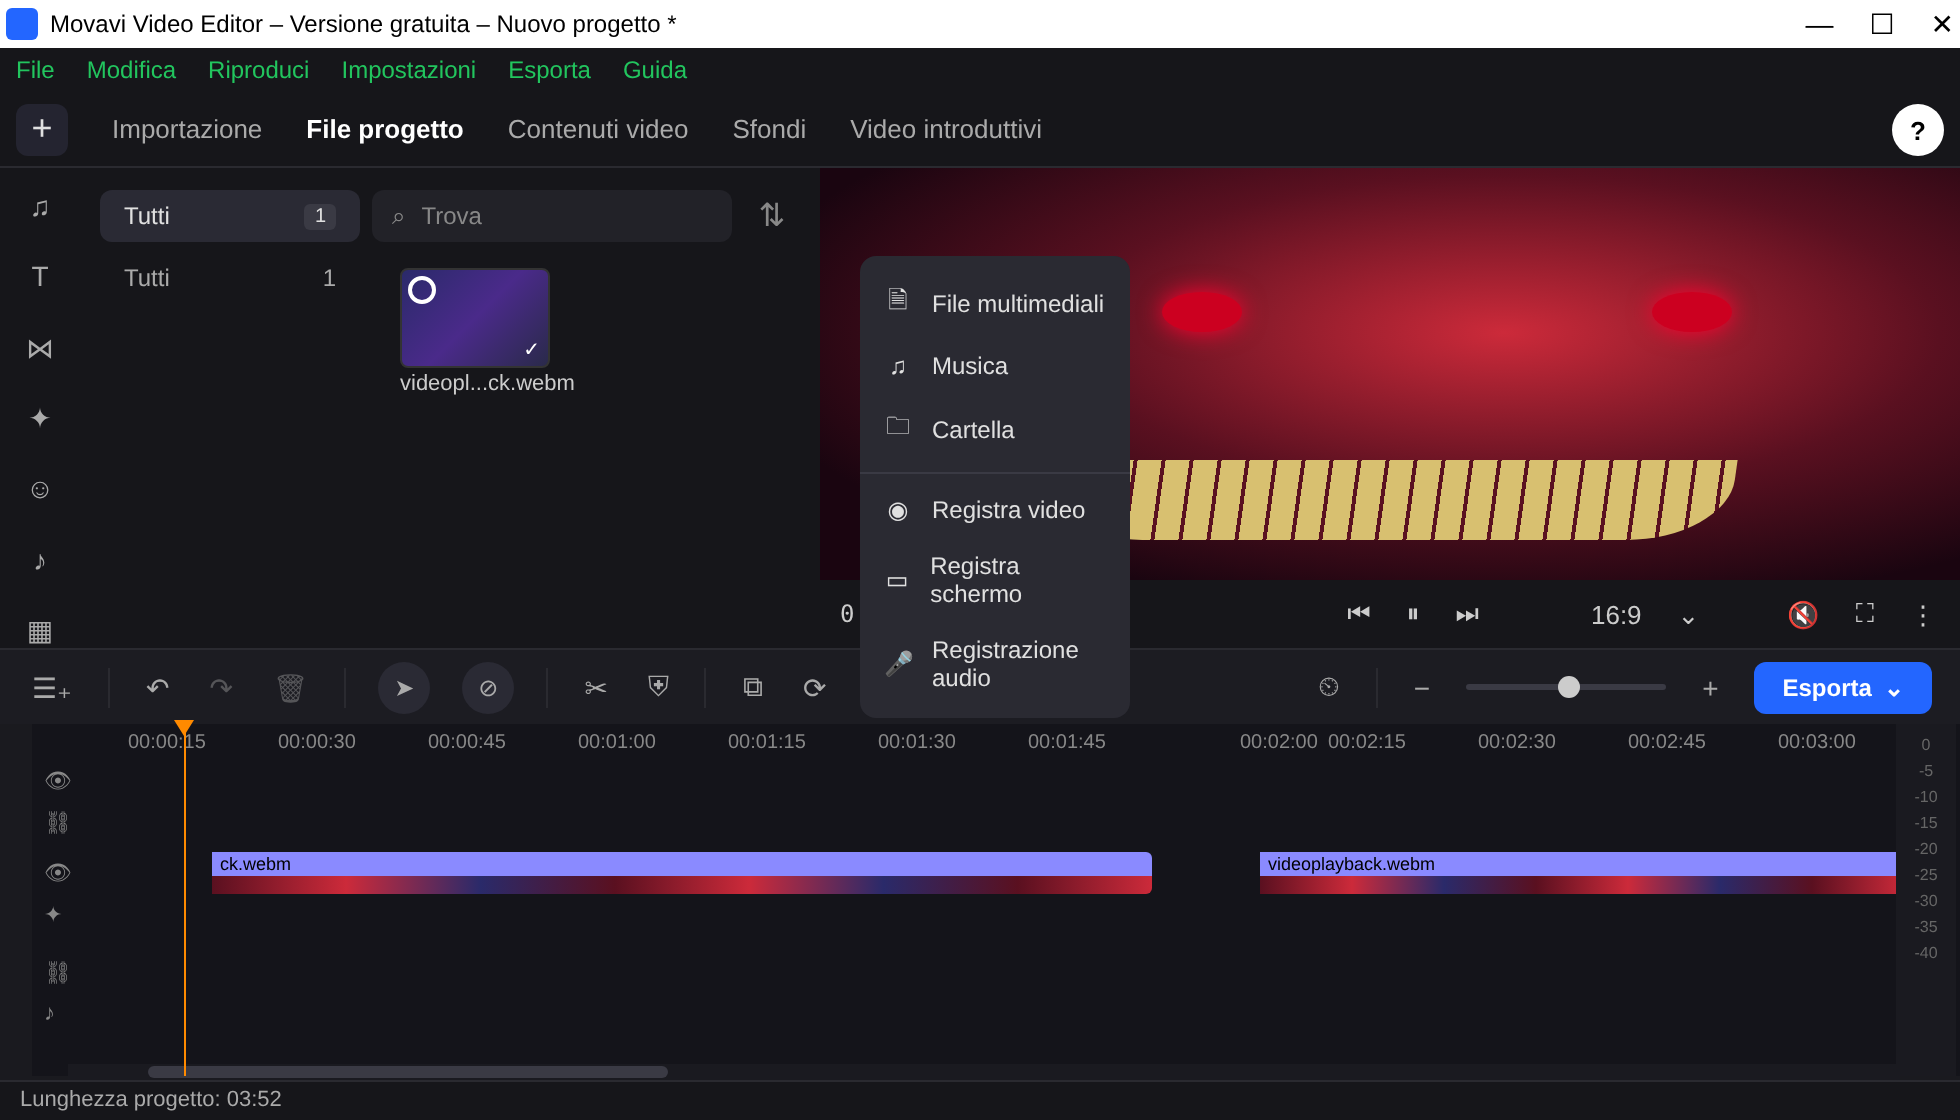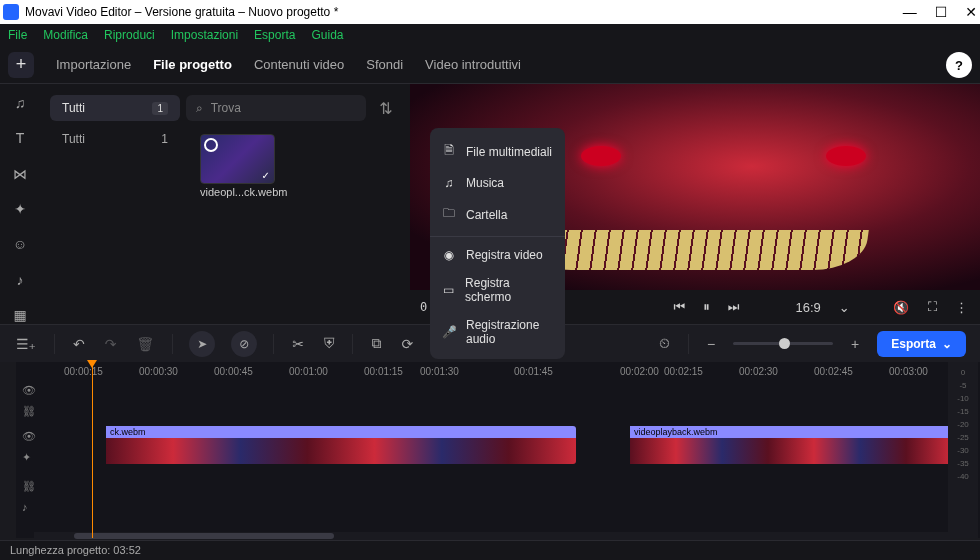--- a/index.html
+++ b/index.html
@@ -61,21 +61,21 @@
 .zoom-slider { width: 100px; height: 3px; background: #3a3a44; border-radius: 2px; position: relative; }
 .zoom-slider::after { content: ""; position: absolute; left: 46px; top: -4px; width: 11px; height: 11px; background: #ccc; border-radius: 50%; }
 .export-btn { background: #2366ff; color: #fff; border-radius: 6px; padding: 6px 14px; font-size: 12px; font-weight: 600; cursor: pointer; display: flex; align-items: center; gap: 6px; }
 
 .timeline { position: relative; background: #14141a; margin-left: 16px; }
 .ruler { height: 22px; display: flex; position: relative; padding-left: 44px; font-size: 10px; color: #888; font-family: monospace; }
 .ruler span { position: absolute; top: 4px; }
 .track-area { position: relative; padding-left: 34px; }
 .track-icons { position: absolute; left: 6px; top: 0; font-size: 11px; color: #888; display: flex; flex-direction: column; gap: 8px; }
 .track-row { height: 18px; margin-bottom: 3px; position: relative; }
-.clip { position: absolute; top: 0; height: 38px; border-radius: 3px; overflow: hidden; cursor: pointer; padding-left: 48px; }
+.clip { position: absolute; top: 0; height: 21px; border-radius: 3px; overflow: hidden; cursor: pointer; padding-left: 48px; }
 .clip-header { height: 12px; background: #8a8aff; font-size: 9px; color: #000; padding: 0 4px; line-height: 12px; }
 .clip-body { height: 26px; background: linear-gradient(90deg, #5a1020, #cc2a3a, #2a2a6a, #5a1020, #cc2a3a, #2a2a6a, #5a1020, #cc2a3a); }
 .clip1 { left: 8px; width: 518px; }
 .clip2 { left: 532px; width: 370px; }
 .playhead { position: absolute; top: 0; bottom: 0; width: 1px; background: #ff8a00; left: 76px; z-index: 3; }
 .playhead::before { content: ""; position: absolute; top: -2px; left: -5px; width: 0; height: 0; border-left: 5px solid transparent; border-right: 5px solid transparent; border-top: 8px solid #ff8a00; }
 .db-scale { position: absolute; right: 2px; top: 0; bottom: 0; width: 30px; background: #1a1a20; font-size: 8px; color: #666; padding-top: 4px; text-align: center; line-height: 13px; font-family: monospace; }
 
 .statusbar { position: absolute; bottom: 0; left: 0; right: 0; height: 20px; background: #16161a; font-size: 11px; color: #aaa; padding: 3px 10px; border-top: 1px solid #2a2a30; }
 .hscroll { position: absolute; bottom: 20px; left: 34px; right: 30px; height: 8px; background: #1a1a20; }
@@ -230,21 +230,21 @@
   </div>
 </div>
 
 <div class="timeline" style="height: 176px;">
   <div class="ruler">
     <span style="left:48px">00:00:15</span>
     <span style="left:123px">00:00:30</span>
     <span style="left:198px">00:00:45</span>
     <span style="left:273px">00:01:00</span>
     <span style="left:348px">00:01:15</span>
-    <span style="left:404px">00:01:30</span>
+    <span style="left:423px">00:01:30</span>
     <span style="left:498px">00:01:45</span>
     <span style="left:604px">00:02:00</span>
     <span style="left:648px">00:02:15</span>
     <span style="left:723px">00:02:30</span>
     <span style="left:798px">00:02:45</span>
     <span style="left:873px">00:03:00</span>
   </div>
   <div class="playhead"></div>
 
   <div class="track-area">

